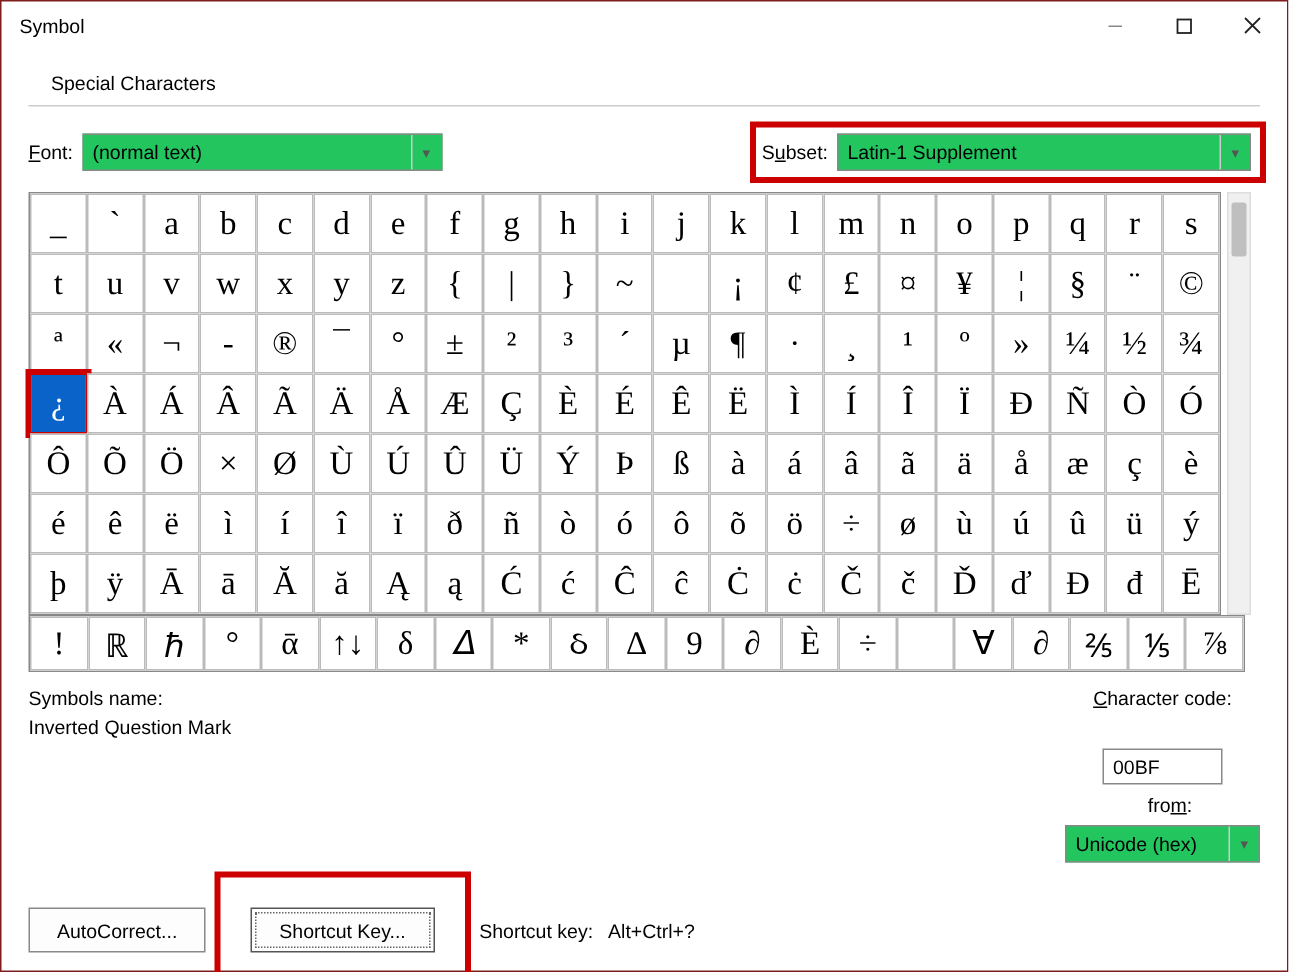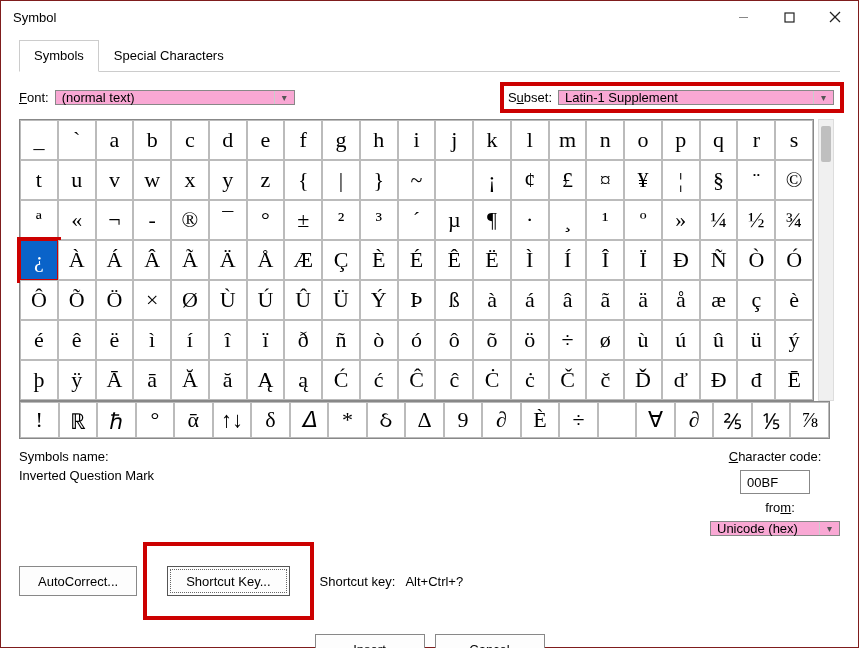--- a/index.html
+++ b/index.html
@@ -70,22 +70,22 @@
     align-items: center;
     gap: 6px;
     margin-bottom: 10px;
   }
   .label { font-size: 13px; }
   .label u { text-decoration: underline; }
   .combo {
     display: flex;
     align-items: center;
     border: 1px solid #888;
-    height: 15px;
-    background: #f9a8d4;
+    height: 25px;
+    background: #22c55e;
     font-size: 13px;
   }
   .combo-text {
     flex: 1;
     padding: 0 6px;
     white-space: nowrap;
     overflow: hidden;
   }
   .combo-arrow {
     width: 20px;
@@ -226,23 +226,20 @@
             <line x1="1" y1="1" x2="11" y2="11" stroke="#222" stroke-width="1.2"></line>
             <line x1="11" y1="1" x2="1" y2="11" stroke="#222" stroke-width="1.2"></line>
           </svg>
       </div>
     </div>
   </div>
 
   <div class="content">
 
     <div class="tabs">
-      <div class="tab active">
-        <span>Symbols</span>
-      </div>
       <div class="tab">
         <span>Special Characters</span>
       </div>
     </div>
 
     <div class="row">
       <span class="label"><u>F</u>ont:</span>
       <div class="combo" style="width:240px">
         <span class="combo-text">(normal text)</span>
         <span class="combo-arrow">▾</span>
@@ -437,21 +434,21 @@
         <div class="cell">⅞</div>
       </div>
 
     <div class="unicode-block">
       <div class="unicode-left">
         <div class="unicode-name-lbl">Symbols name:</div>
         <div class="unicode-name-val">Inverted Question Mark</div>
       </div>
       <div style="display:flex;align-items:center;gap:6px;flex-direction:column;">
         <span class="label"><u>C</u>haracter code:</span>
-        <input class="txt" style="width: 70px;" value="00BF">
+        <input class="txt" style="width: 80px; margin-top: 20px;" value="00BF">
         <span class="label" style="margin-left:10px">fro<u>m</u>:</span>
         <div class="combo" style="width:130px">
           <span class="combo-text">Unicode (hex)</span>
           <span class="combo-arrow">▾</span>
         </div>
       </div>
     </div>
 
     <div class="shortcut-row">
       <button class="btn">

